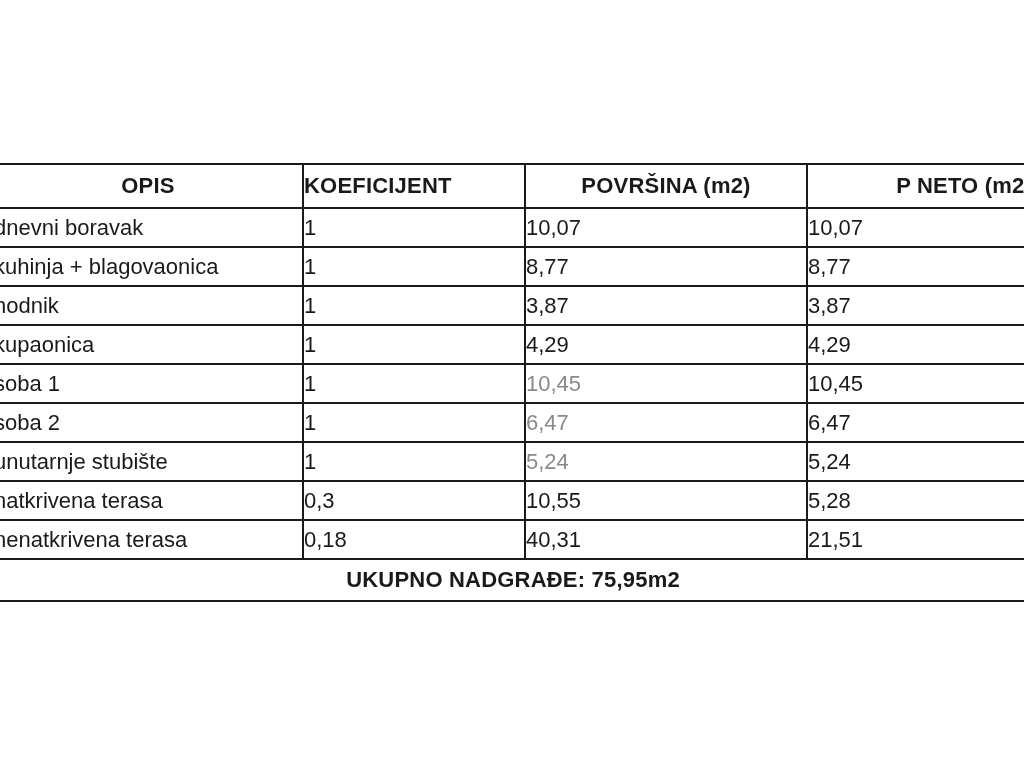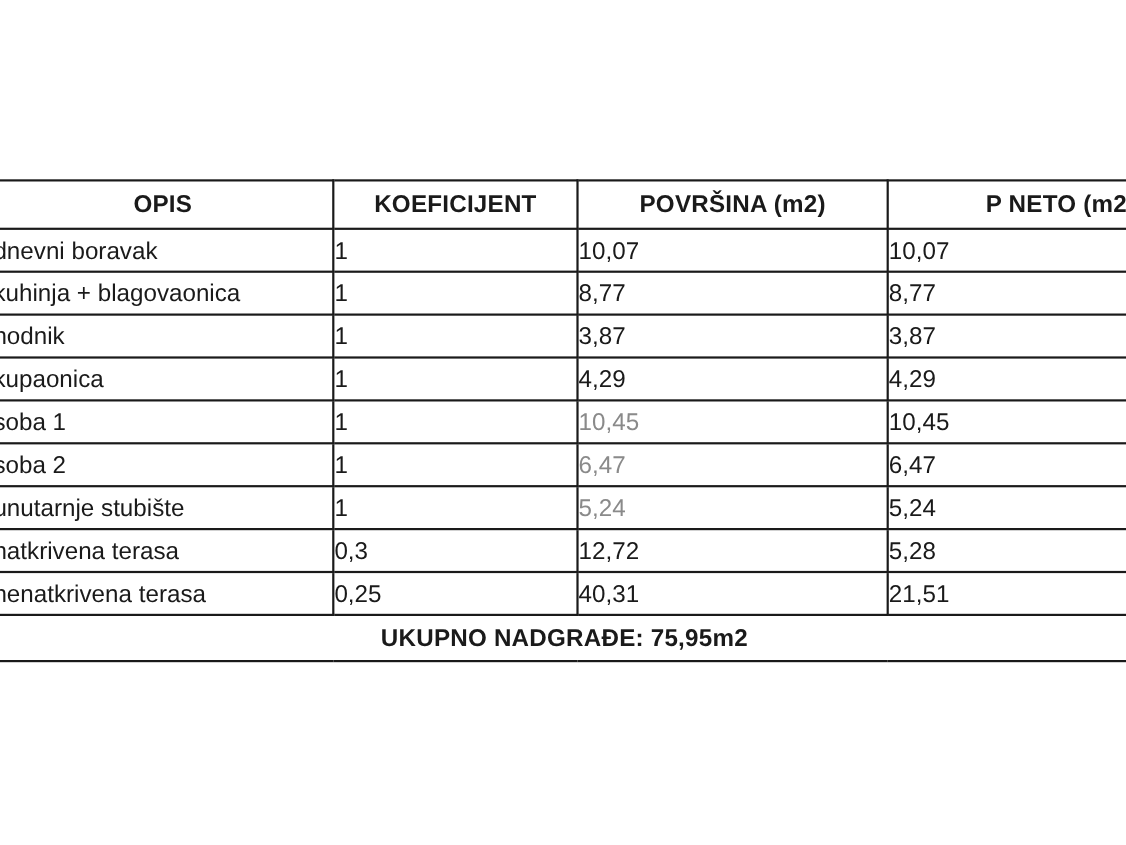--- a/index.html
+++ b/index.html
@@ -46,21 +46,21 @@
     height: 37px;
     vertical-align: middle;
   }
   table.area-table thead th {
     font-size: 22px;
     font-weight: bold;
     letter-spacing: 0.2px;
     height: 42px;
   }
   th.h-desc { text-align: center; }
-  th.h-coef { text-align: center; }
+  th.h-coef { text-align: left; }
   th.h-area { text-align: center; }
   th.h-net  { text-align: right; padding-right: 6px; }
 
   td.d-desc {
     font-size: 22px;
     text-align: left;
     padding-left: 10px;
   }
   td.d-coef {
     font-size: 22px;
@@ -149,26 +149,26 @@
         </tr>
         <tr class="faded">
           <td class="d-desc">unutarnje stubište</td>
           <td class="d-coef">1</td>
           <td class="d-area">5,24</td>
           <td class="d-net">5,24</td>
         </tr>
         <tr>
           <td class="d-desc">natkrivena terasa</td>
           <td class="d-coef">0,3</td>
-          <td class="d-area">12,72</td>
+          <td class="d-area">10,55</td>
           <td class="d-net">5,28</td>
         </tr>
         <tr>
           <td class="d-desc">nenatkrivena terasa</td>
-          <td class="d-coef">0,25</td>
+          <td class="d-coef">0,18</td>
           <td class="d-area">40,31</td>
           <td class="d-net">21,51</td>
         </tr>
       </tbody>
       <tfoot>
         <tr>
           <td class="total-row" colspan="4">UKUPNO NADGRAĐE: 75,95m2</td>
         </tr>
       </tfoot>
     </table>

